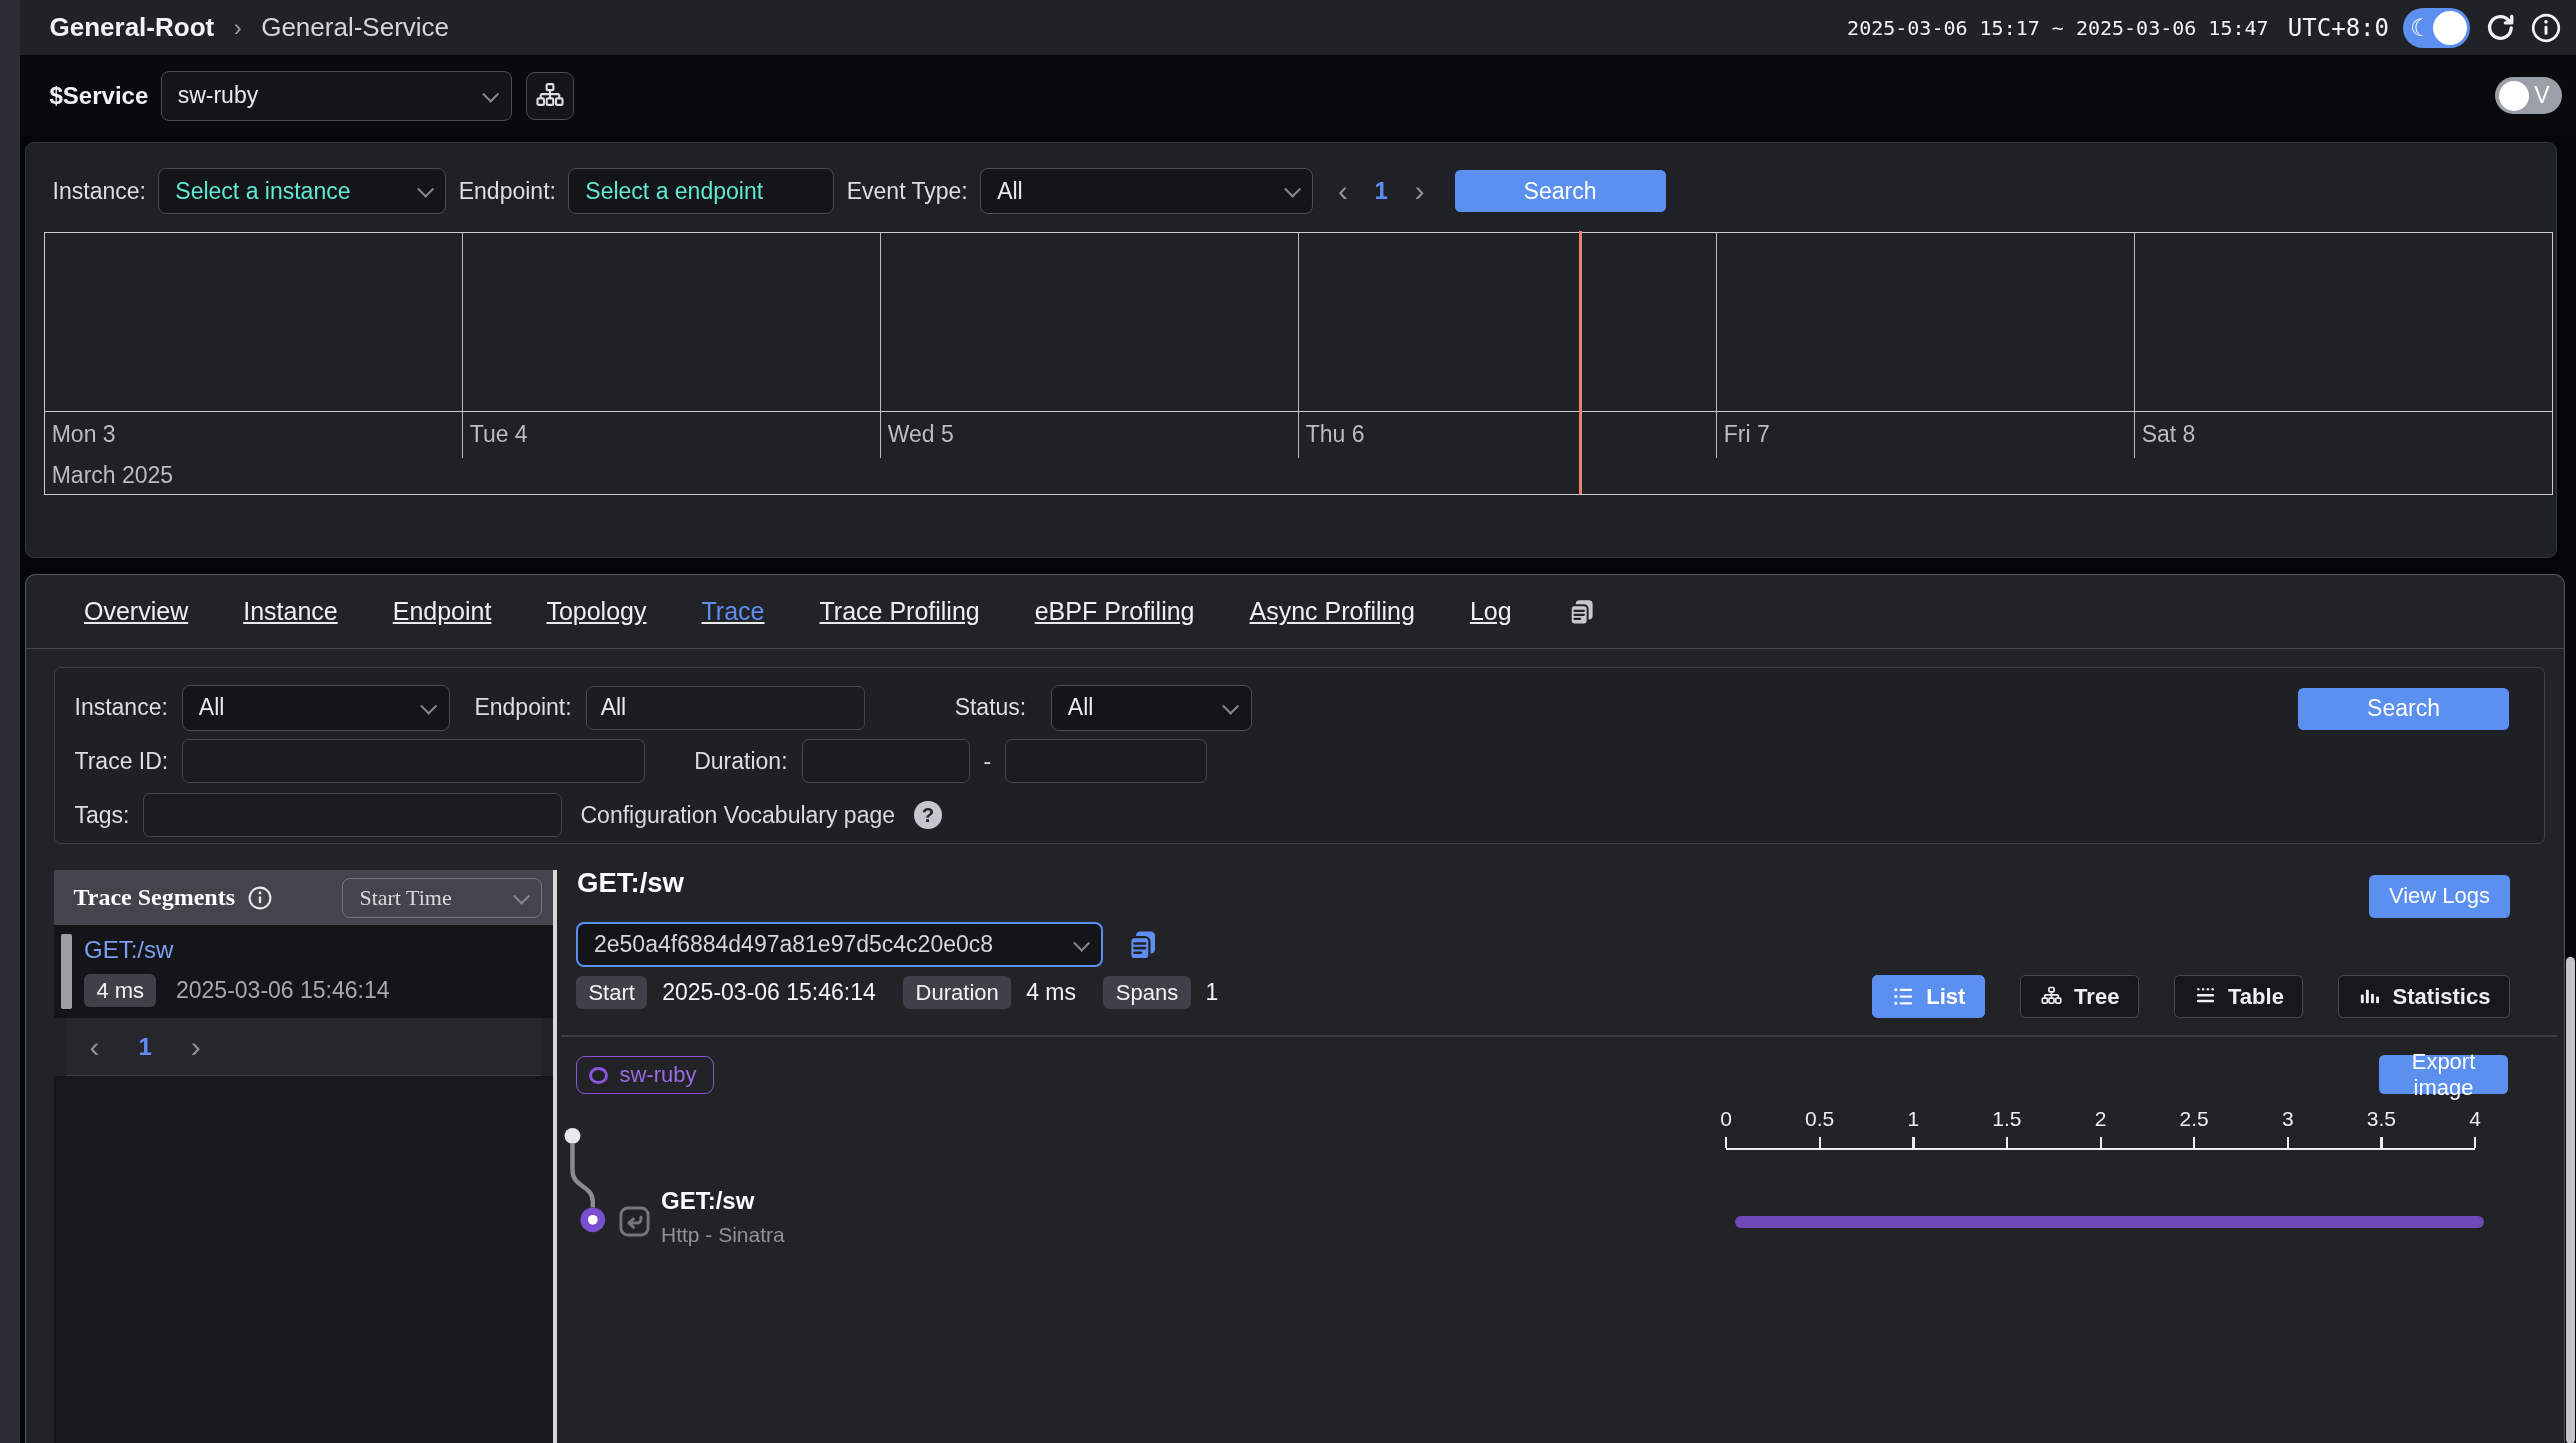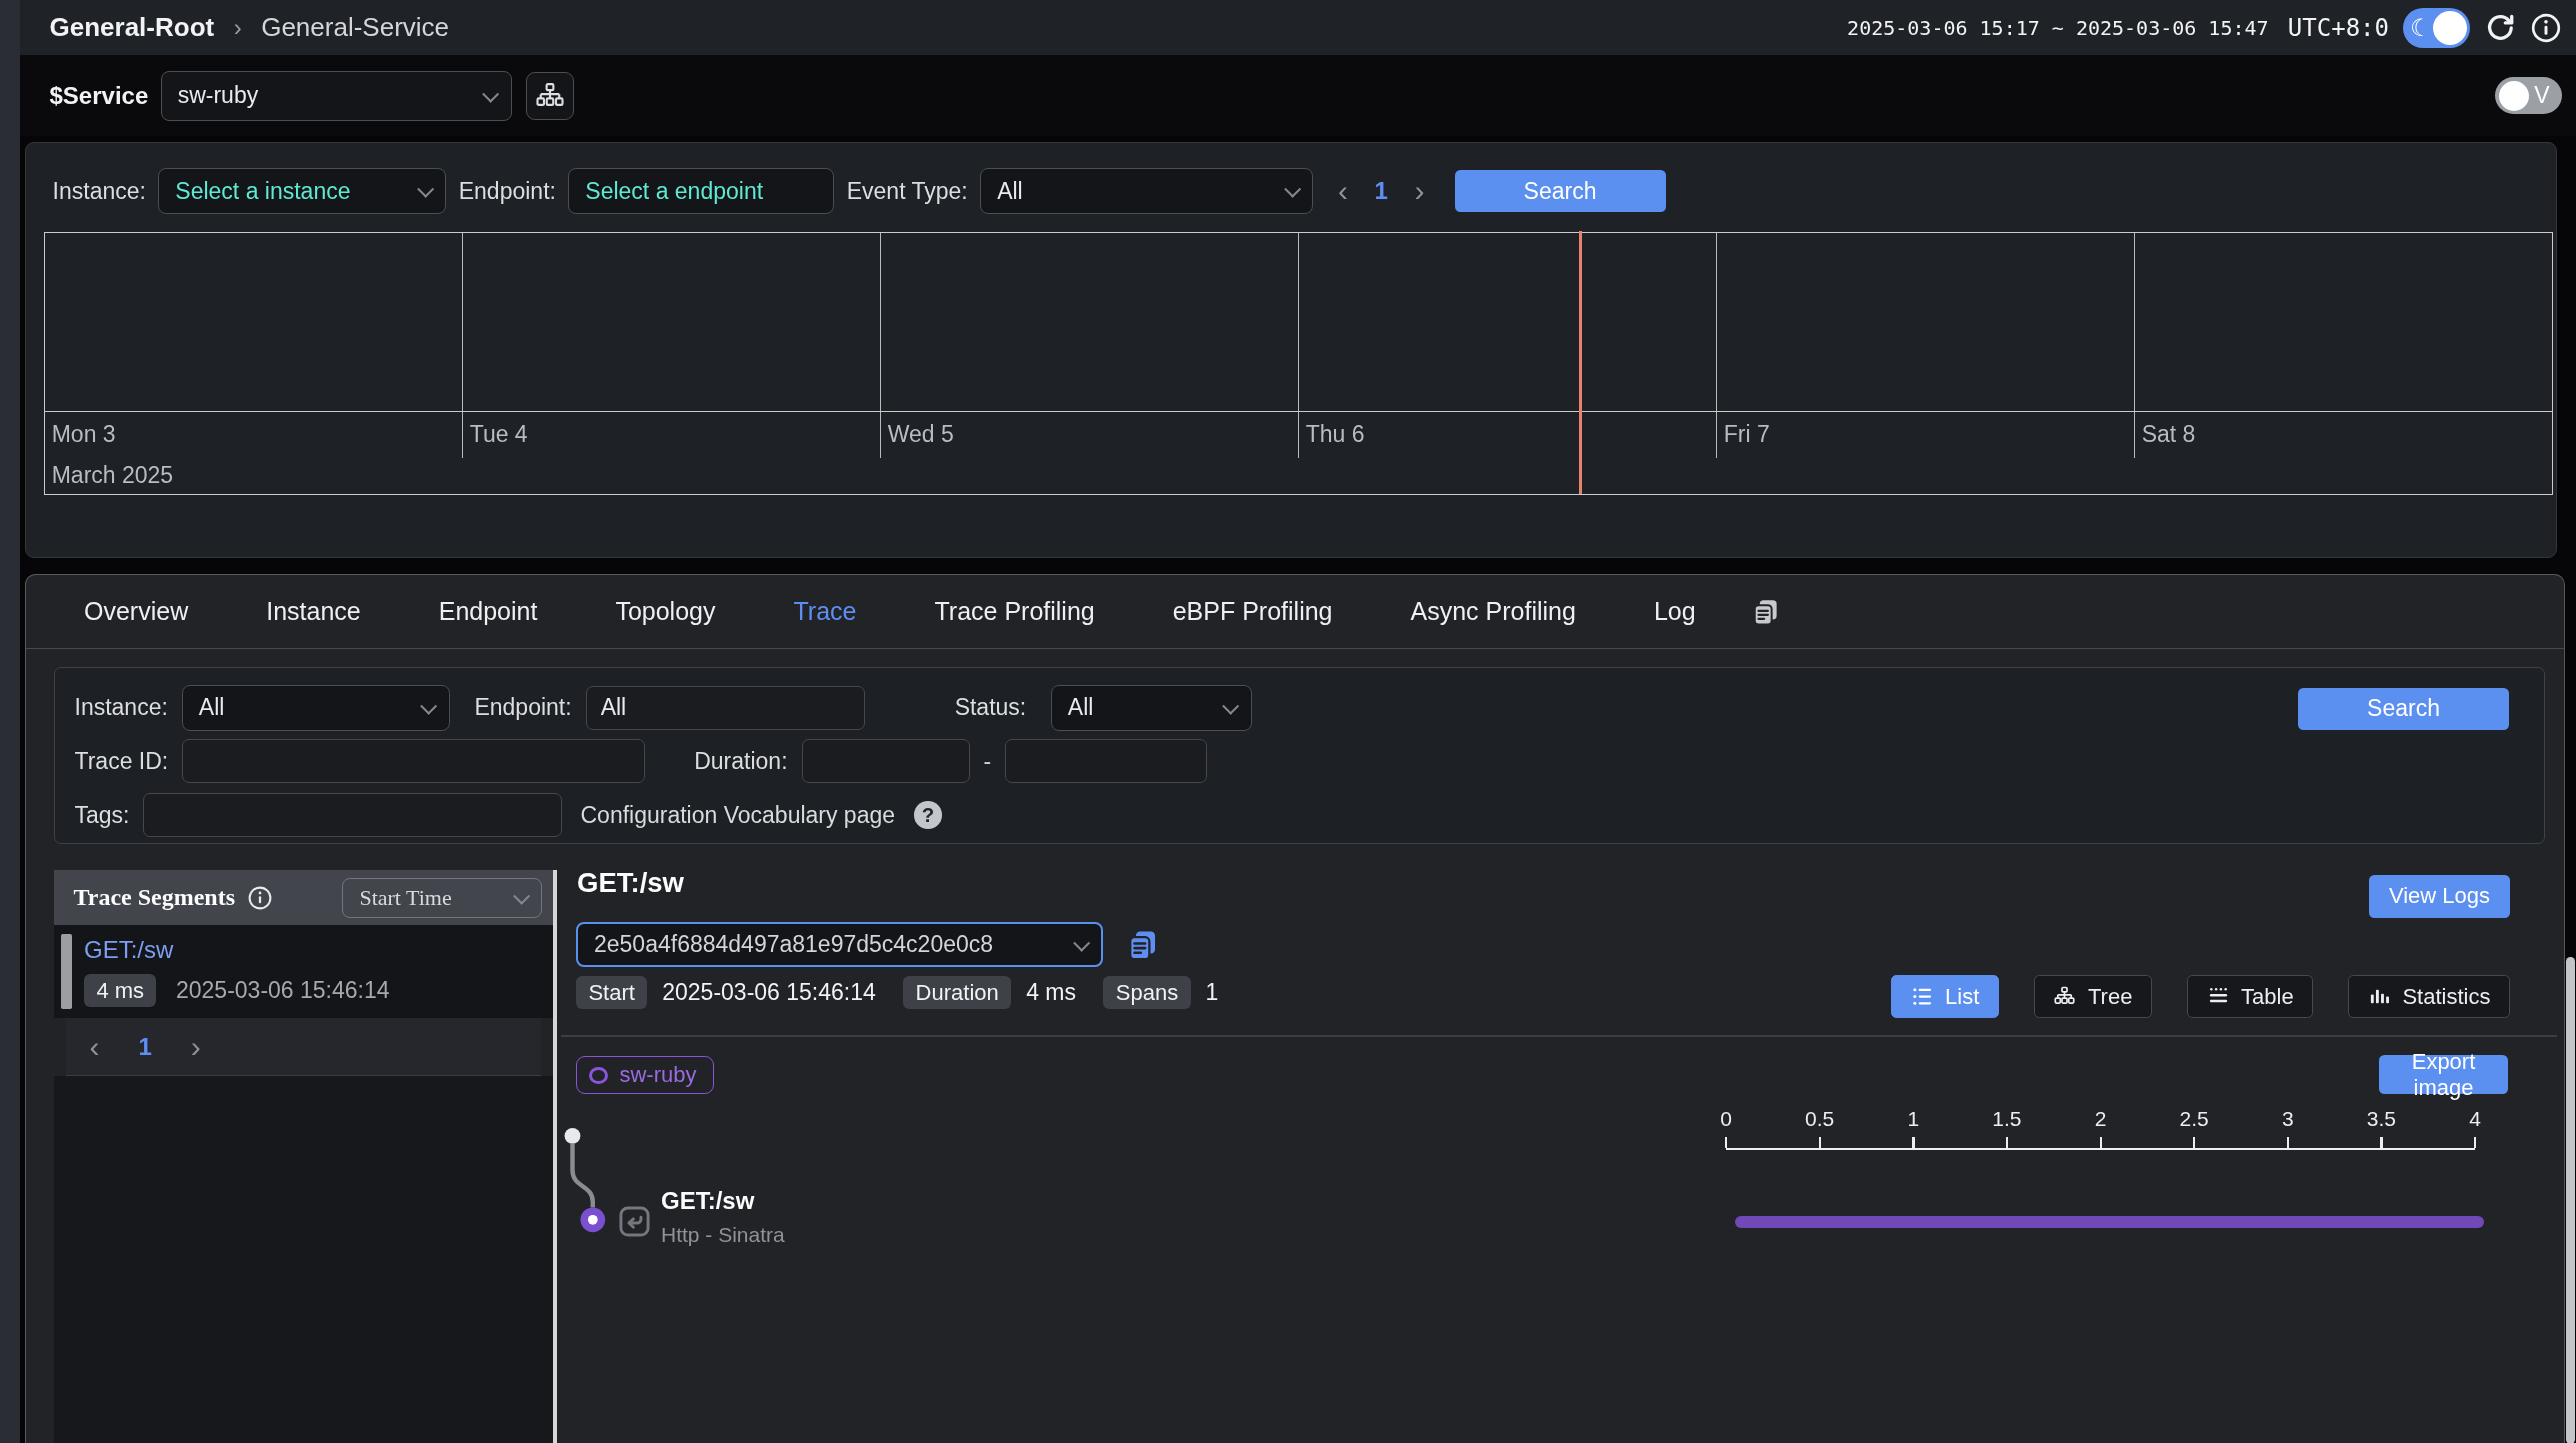--- a/index.html
+++ b/index.html
@@ -128,21 +128,21 @@
   #detail { position:absolute; left:535px; top:272px; right:0; bottom:0; }
   #detail-title { position:absolute; left:16px; top:19.5px; font-weight:bold; font-size:27.5px; color:#fbfcfd; }
   #viewlogs-btn { position:absolute; right:54px; top:27.5px; width:141px; height:43px; font-size:22px; }
   #traceid-row { position:absolute; left:15px; top:75px; display:flex; align-items:center; gap:23px; }
   #traceid-select { width:527px; height:45px; border:2.2px solid #5b8ff0; background:#141519; color:#d3d5d9; }
   #traceid-copy-icon { color:#5f8ef3; display:flex; }
   #badges-row { position:absolute; left:15px; top:129px; display:flex; align-items:center; gap:15px; }
   .badge-val { font-size:23px; color:#f2f3f5; margin-right:12.4px; white-space:nowrap; }
   #viewmodes { position:absolute; right:54px; top:128px; display:flex; gap:35px; }
   .vm { height:43px; border:1.3px solid #46494f; border-radius:5.3px; background:#16181c; color:#eceef0;
-        display:flex; align-items:center; gap:11.5px; padding:0 18.6px; font-size:22px; white-space:nowrap; }
+        display:flex; align-items:center; gap:11.5px; padding:0 18.6px; font-size:22px; white-space:nowrap;font-weight:bold; }
   .vm.active { background:#5b8ff0; border-color:#5b8ff0; color:#fff; }
   #detail-divider { position:absolute; left:0; right:7px; top:188px; height:1.8px; background:#3a3d42; }
   #service-tag { position:absolute; left:15px; top:209px; height:38px; border:1.8px solid #8a55da; border-radius:8.9px;
                  display:flex; align-items:center; gap:11.5px; padding:0 16px 0 12.4px; }
   #service-tag .ring { width:18.6px; height:17px; border:3.1px solid #8a55da; border-radius:50%; }
   #service-tag .tag-label { color:#9a6ae0; font-size:22px; }
   #export-btn { position:absolute; right:56px; top:208px; width:129px; height:39px; font-size:22px; }
 
   
   #axis { position:absolute; left:1165px; top:260px; width:749px; }
@@ -256,21 +256,21 @@
         <div class="tl-day">Sat 8</div>
         <div id="tl-month">March 2025</div>
     </div>
     <div id="tl-marker" style="left: 61.2%; background: rgb(232, 130, 109);"></div>
   </div>
 </div>
 
 <div id="main-panel">
 
   <div id="tabs-row">
-    <div id="tabs-list" style="display:flex; gap:78px;">
+    <div id="tabs-list" style="display:flex; gap:55px;text-decoration:underline;">
         <div class="tab">Overview</div>
         <div class="tab">Instance</div>
         <div class="tab">Endpoint</div>
         <div class="tab">Topology</div>
         <div class="tab active">Trace</div>
         <div class="tab">Trace Profiling</div>
         <div class="tab">eBPF Profiling</div>
         <div class="tab">Async Profiling</div>
         <div class="tab">Log</div>
       </div>

